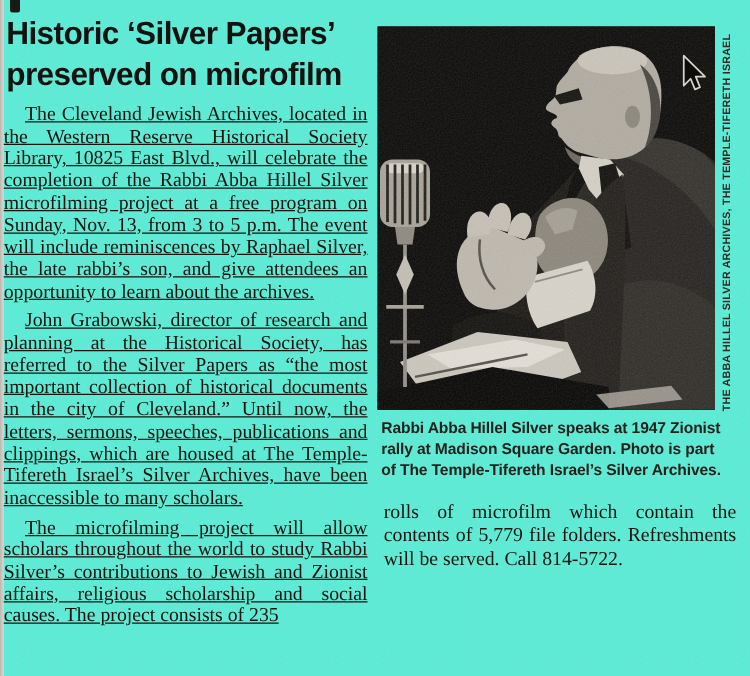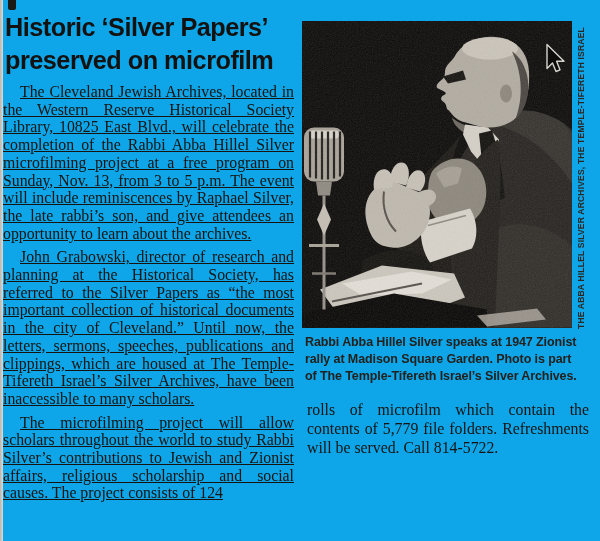--- a/index.html
+++ b/index.html
@@ -1,19 +1,19 @@
 <!DOCTYPE html>
 <html><head>
 <meta charset="utf-8">
 <style>
   html,body{margin:0;padding:0;}
   .page{
     position:relative;
     width:600px;height:541px;
-    background:#0ea5e9;
+    background:#5eead4;
     overflow:hidden;
     font-family:"Liberation Serif", serif;
     color:#17140f;
   }
   .page::before{ 
     content:"";position:absolute;inset:0;
     background-image:radial-gradient(#dcd8d1 0.6px, transparent 0.7px);
     background-size:9px 6px;
     opacity:.55;pointer-events:none;
   }
@@ -72,21 +72,21 @@
   <div class="scan-mark-topleft"></div>
 
   <h1 class="headline">
     <div>Historic ‘Silver Papers’</div>
     <div>preserved on microfilm</div>
   </h1>
 
   <div class="col-left">
     <p>The Cleveland Jewish Archives, located in the Western Reserve Historical Society Library, 10825 East Blvd., will celebrate the completion of the Rabbi Abba Hillel Silver microfilming project at a free program on Sunday, Nov. 13, from 3 to 5 p.m. The event will include reminiscences by Raphael Silver, the late rabbi’s son, and give attendees an opportunity to learn about the archives.</p>
     <p>John Grabowski, director of research and planning at the Historical Society, has referred to the Silver Papers as “the most important collection of historical documents in the city of Cleveland.” Until now, the letters, sermons, speeches, publications and clippings, which are housed at The Temple-Tifereth Israel’s Silver Archives, have been inaccessible to many scholars.</p>
-    <p>The microfilming project will allow scholars throughout the world to study Rabbi Silver’s contributions to Jewish and Zionist affairs, religious scholarship and social causes. The project consists of 124</p>
+    <p>The microfilming project will allow scholars throughout the world to study Rabbi Silver’s contributions to Jewish and Zionist affairs, religious scholarship and social causes. The project consists of 235</p>
   </div>
 
   <figure class="photo">
     <svg width="270" height="307" viewBox="0 0 270 306">
       <defs>
         <filter id="grain" x="0" y="0" width="100%" height="100%">
           <feTurbulence type="fractalNoise" baseFrequency="0.85" numOctaves="2" stitchTiles="stitch"></feTurbulence>
           <feColorMatrix type="saturate" values="0"></feColorMatrix>
         </filter>
       </defs>

